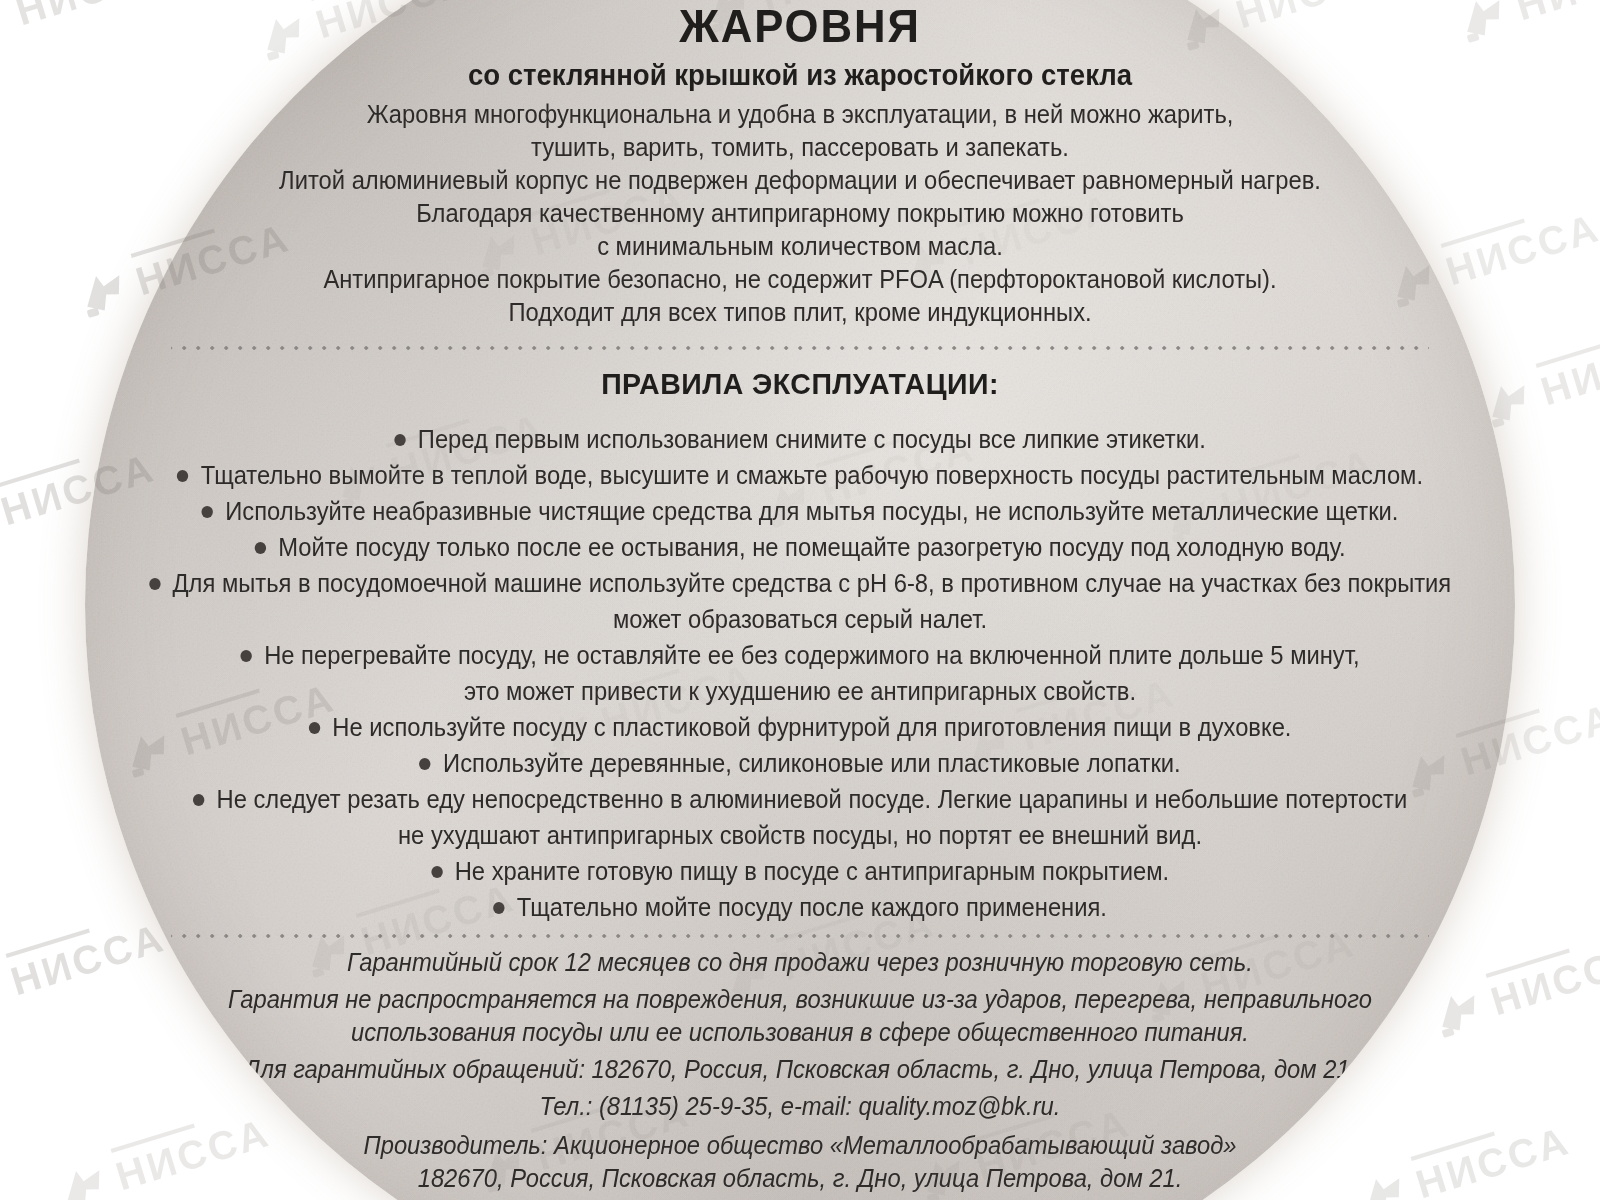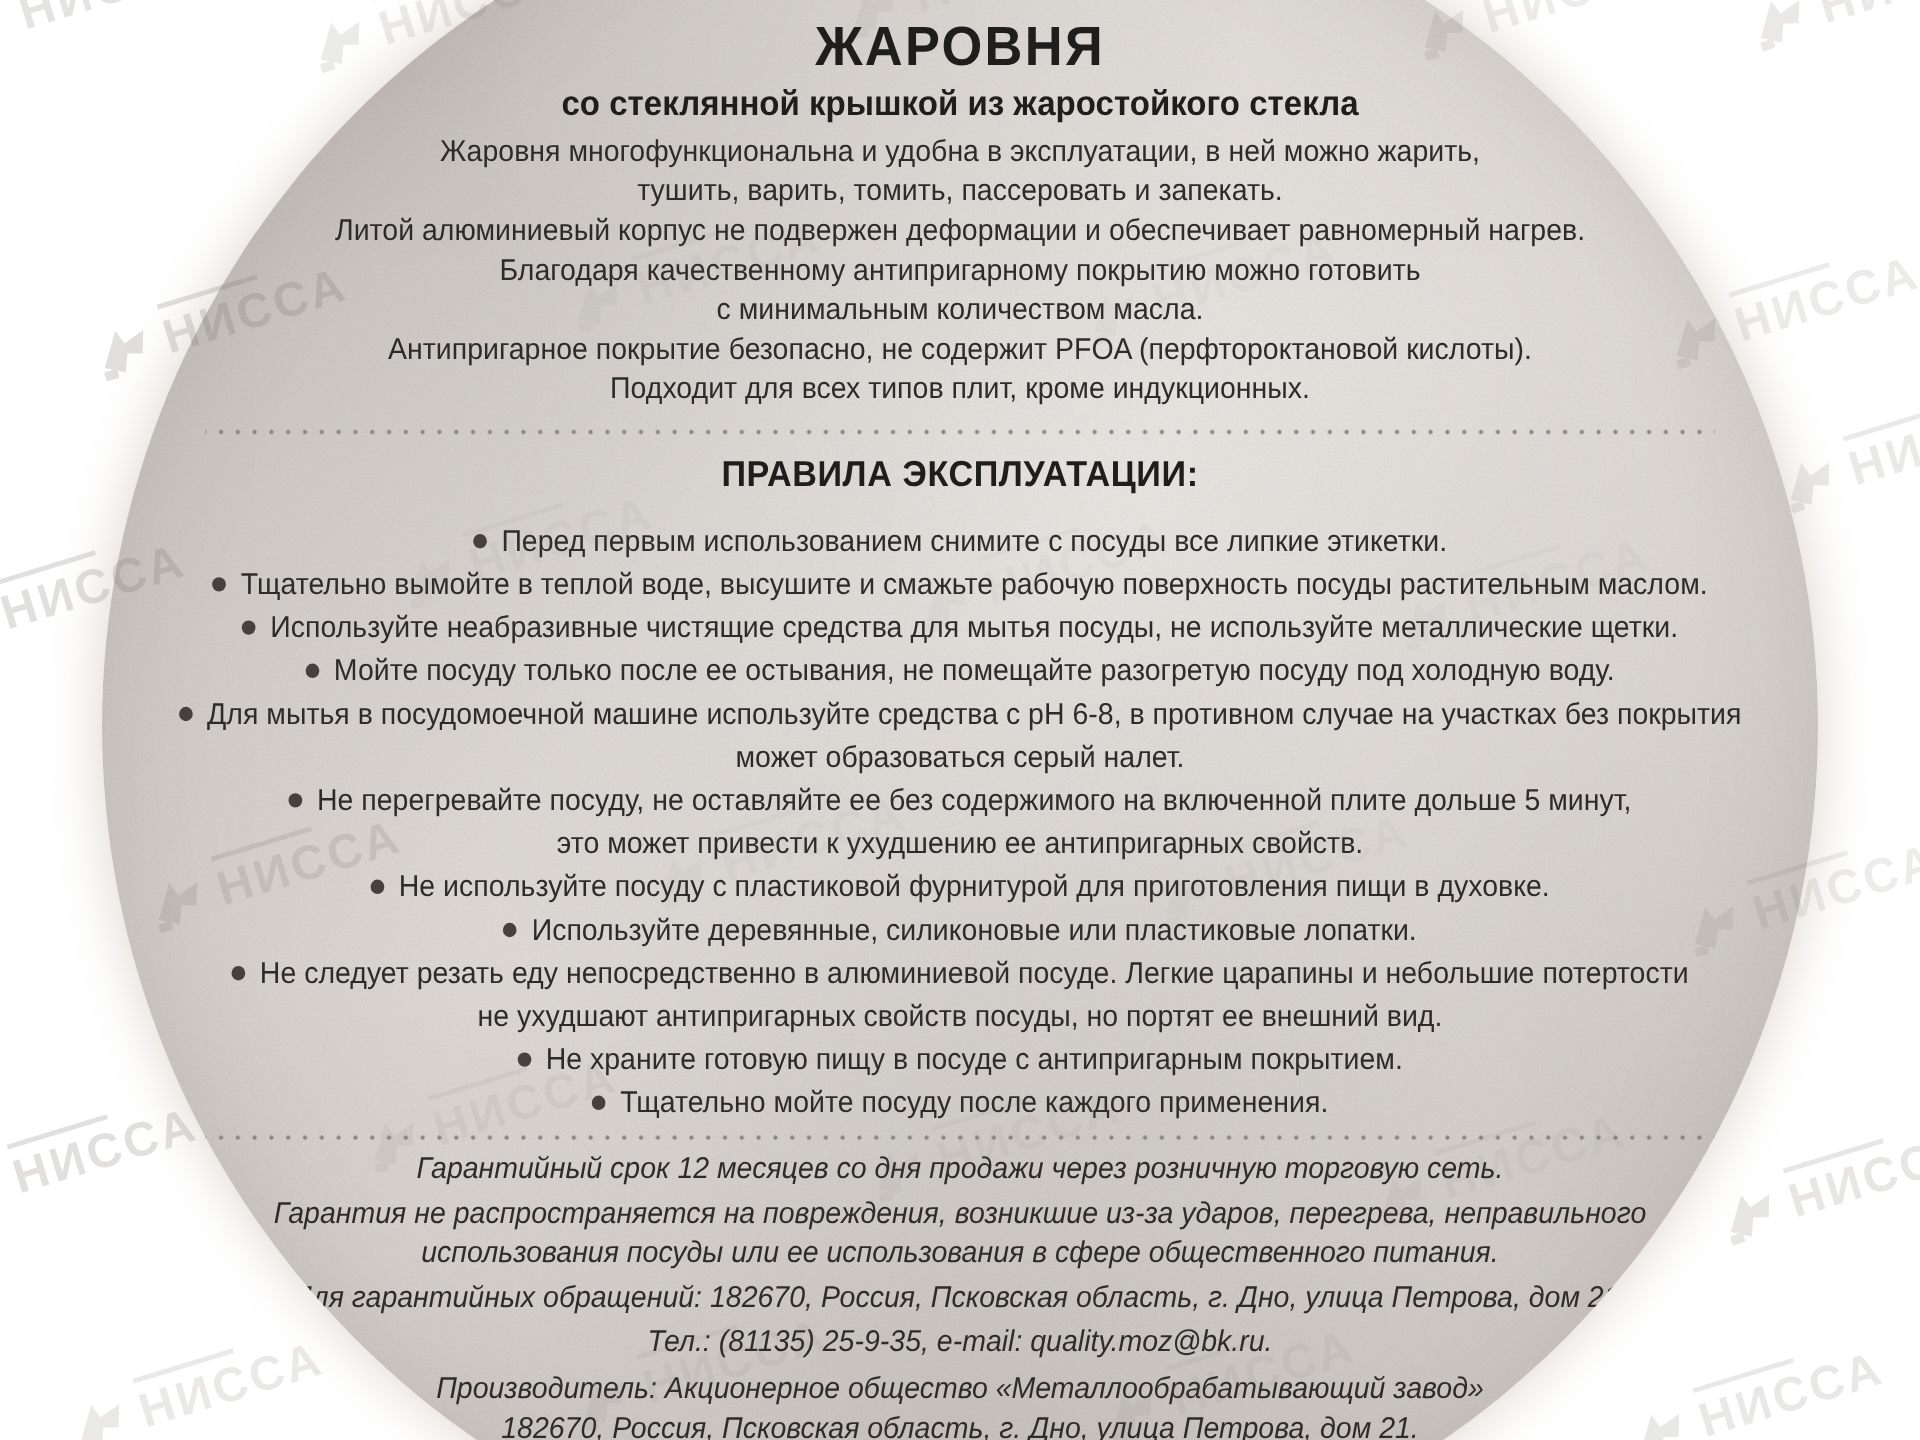--- a/index.html
+++ b/index.html
@@ -18,21 +18,21 @@
       radial-gradient(ellipse at 50% 102%, rgba(116,106,98,.20), transparent 48%),
       radial-gradient(ellipse at 55% 40%, #eae7e3 0%, #ded9d5 48%, #d0cac6 78%, #c1bbb7 100%);
     box-shadow:0 0 45px rgba(140,115,90,.30), inset 0 0 90px rgba(120,110,100,.18);
     overflow:hidden;
     z-index:1;
   }
   .grain{position:absolute;left:0;top:0;width:100%;height:100%;pointer-events:none;}
   .content{
     position:absolute;left:0;right:0;top:115px;height:1200px;
     text-align:center;color:#2e2c2b;
-    padding-top:12px;box-sizing:border-box;
+    box-sizing:border-box;
   }
   .txt{display:block;transform:scaleX(.95);transform-origin:center;}
   .title{font-size:46px;line-height:52px;font-weight:bold;letter-spacing:2px;color:#1f1e1d;}
   .subtitle{font-size:29px;line-height:34px;font-weight:bold;margin-top:6px;color:#1f1e1d;}
   .intro{margin-top:6px;}
   .iline{font-size:25px;line-height:33px;}
   .dots{
     height:4px;width:88%;margin:0 auto;
     background-image:radial-gradient(circle, #8a8684 1.5px, transparent 2px);
     background-size:14px 4px;background-repeat:repeat-x;background-position:center;

